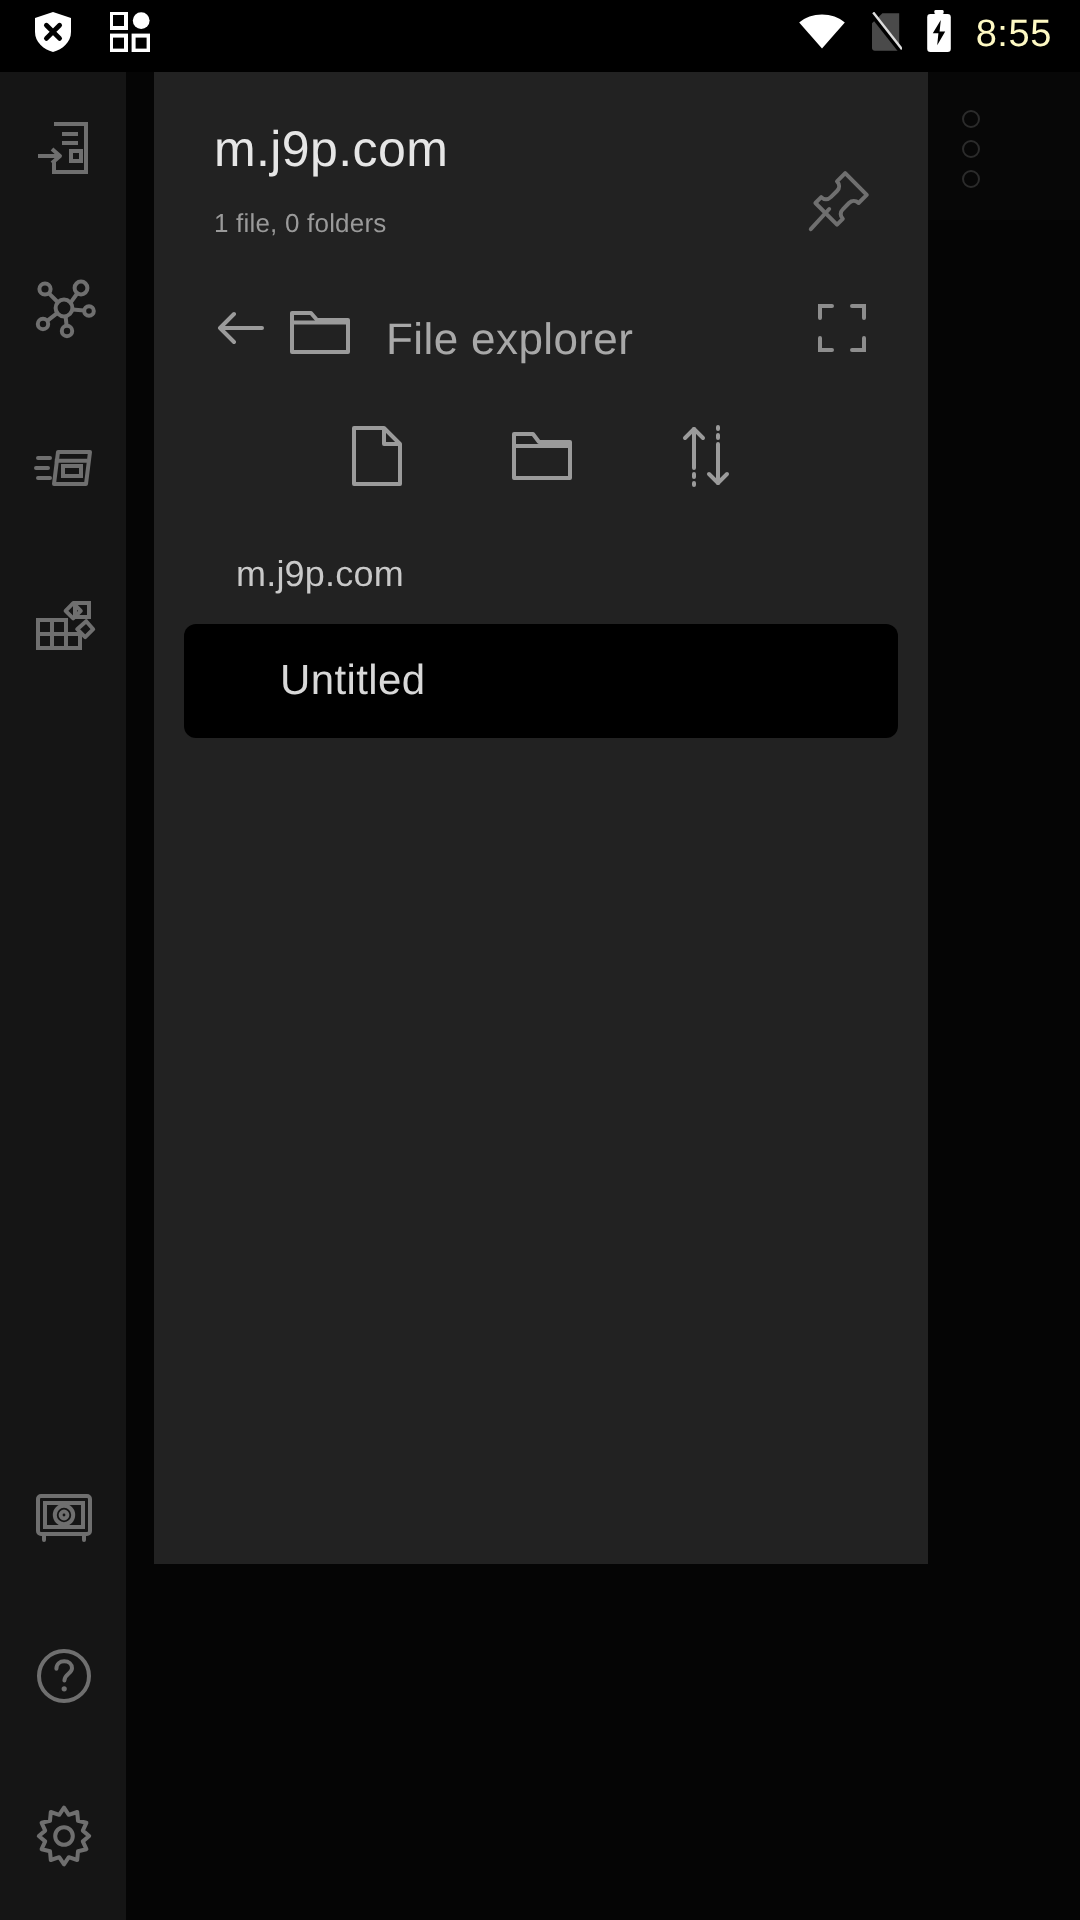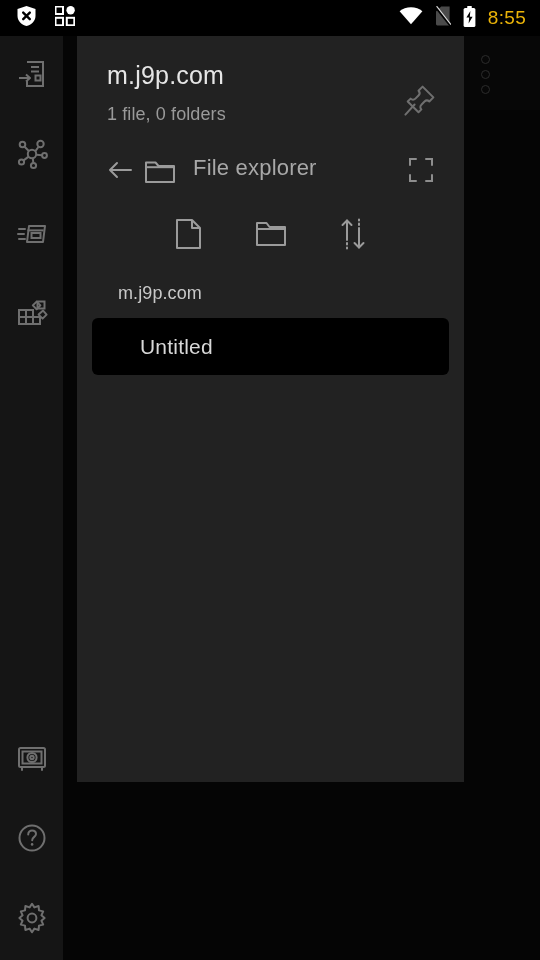--- a/index.html
+++ b/index.html
@@ -11,21 +11,21 @@
   }
   #app { position:relative; width:540px; height:960px; background:#050505; }
 
   
   .statusbar{
     position:absolute; top:0; left:0; width:540px; height:36px;
     background:#000; display:flex; align-items:center; z-index:40;
   }
   .sb-left{ display:flex; align-items:center; gap:18px; padding-left:16px; }
   .sb-right{ margin-left:auto; display:flex; align-items:center; gap:12px; padding-right:14px; }
-  .sb-time{ color:#eab308; font-size:19px; letter-spacing:.3px; }
+  .sb-time{ color:#fef9c3; font-size:19px; letter-spacing:.3px; }
   .sb-ic{ display:block; }
 
   
   .backdrop{
     position:absolute; left:450px; top:36px; width:90px; height:924px;
     background:#050505;
   }
   .backdrop-top{
     position:absolute; left:450px; top:36px; width:90px; height:74px;
     background:#070707;
@@ -55,31 +55,31 @@
   .panel{
     position:absolute; left:77px; top:36px; width:387px; height:746px;
     background:#222222;
   }
   .panel-head{ padding:24px 26px 0 30px; position:relative; }
   .panel-title{
     color:#e6e6e6; font-size:25px; font-weight:400; letter-spacing:.2px;
     line-height:30px;
   }
   .panel-sub{
-    color:#9a9a9a; font-size:18px; font-weight:400; margin-top:14px;
+    color:#9a9a9a; font-size:13px; font-weight:400; margin-top:14px;
     letter-spacing:.1px;
   }
   .pin-btn{
     position:absolute; right:22px; top:44px; width:44px; height:44px;
     display:flex; align-items:center; justify-content:center; cursor:pointer;
   }
 
   
   .sec-head{
-    display:flex; align-items:flex-start; padding:30px 26px 0 26px; position:relative;
+    display:flex; align-items:flex-end; padding:30px 26px 0 26px; position:relative;
   }
   .sec-back{ width:34px; height:34px; display:flex; align-items:center; justify-content:center; cursor:pointer; }
   .sec-folder{ width:38px; height:34px; display:flex; align-items:center; justify-content:center; margin-left:4px; }
   .sec-title{
     color:#a8a8a8; font-size:22px; margin-left:14px; letter-spacing:.2px;
   }
   .sec-expand{ margin-left:auto; width:34px; height:34px; display:flex; align-items:center; justify-content:center; cursor:pointer; }
 
   
   .act-row{

